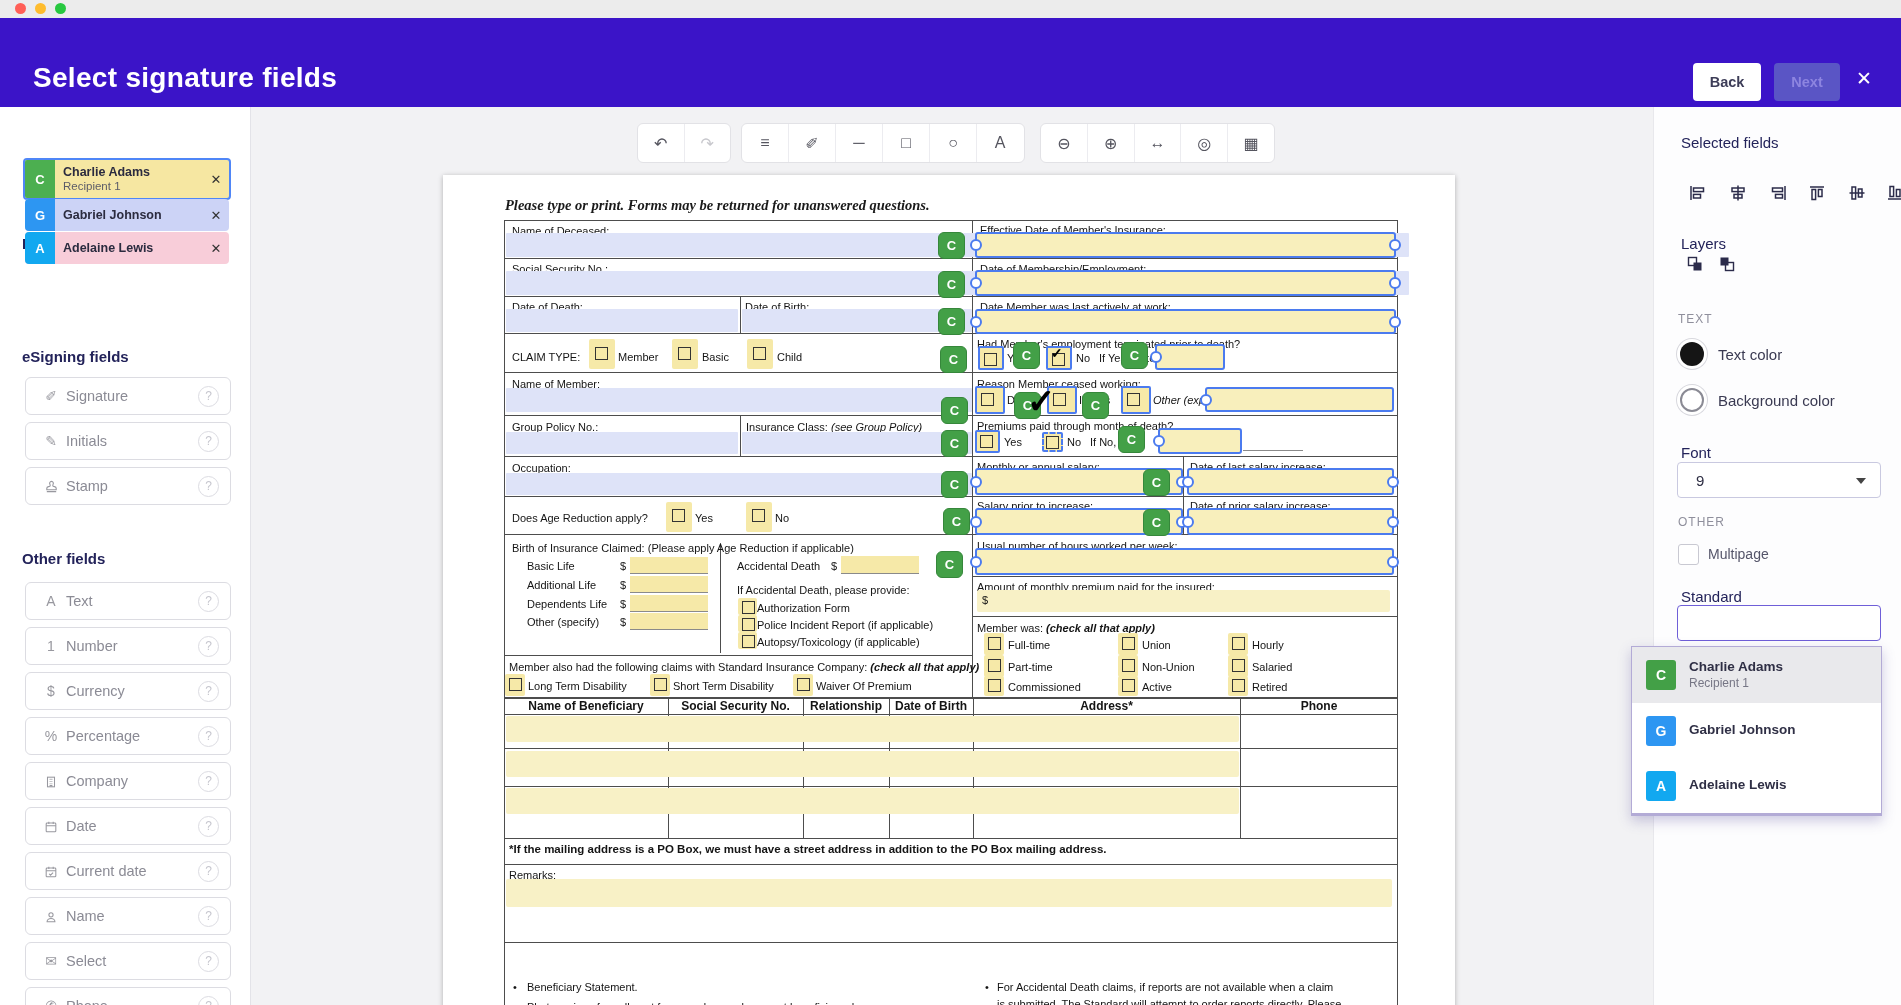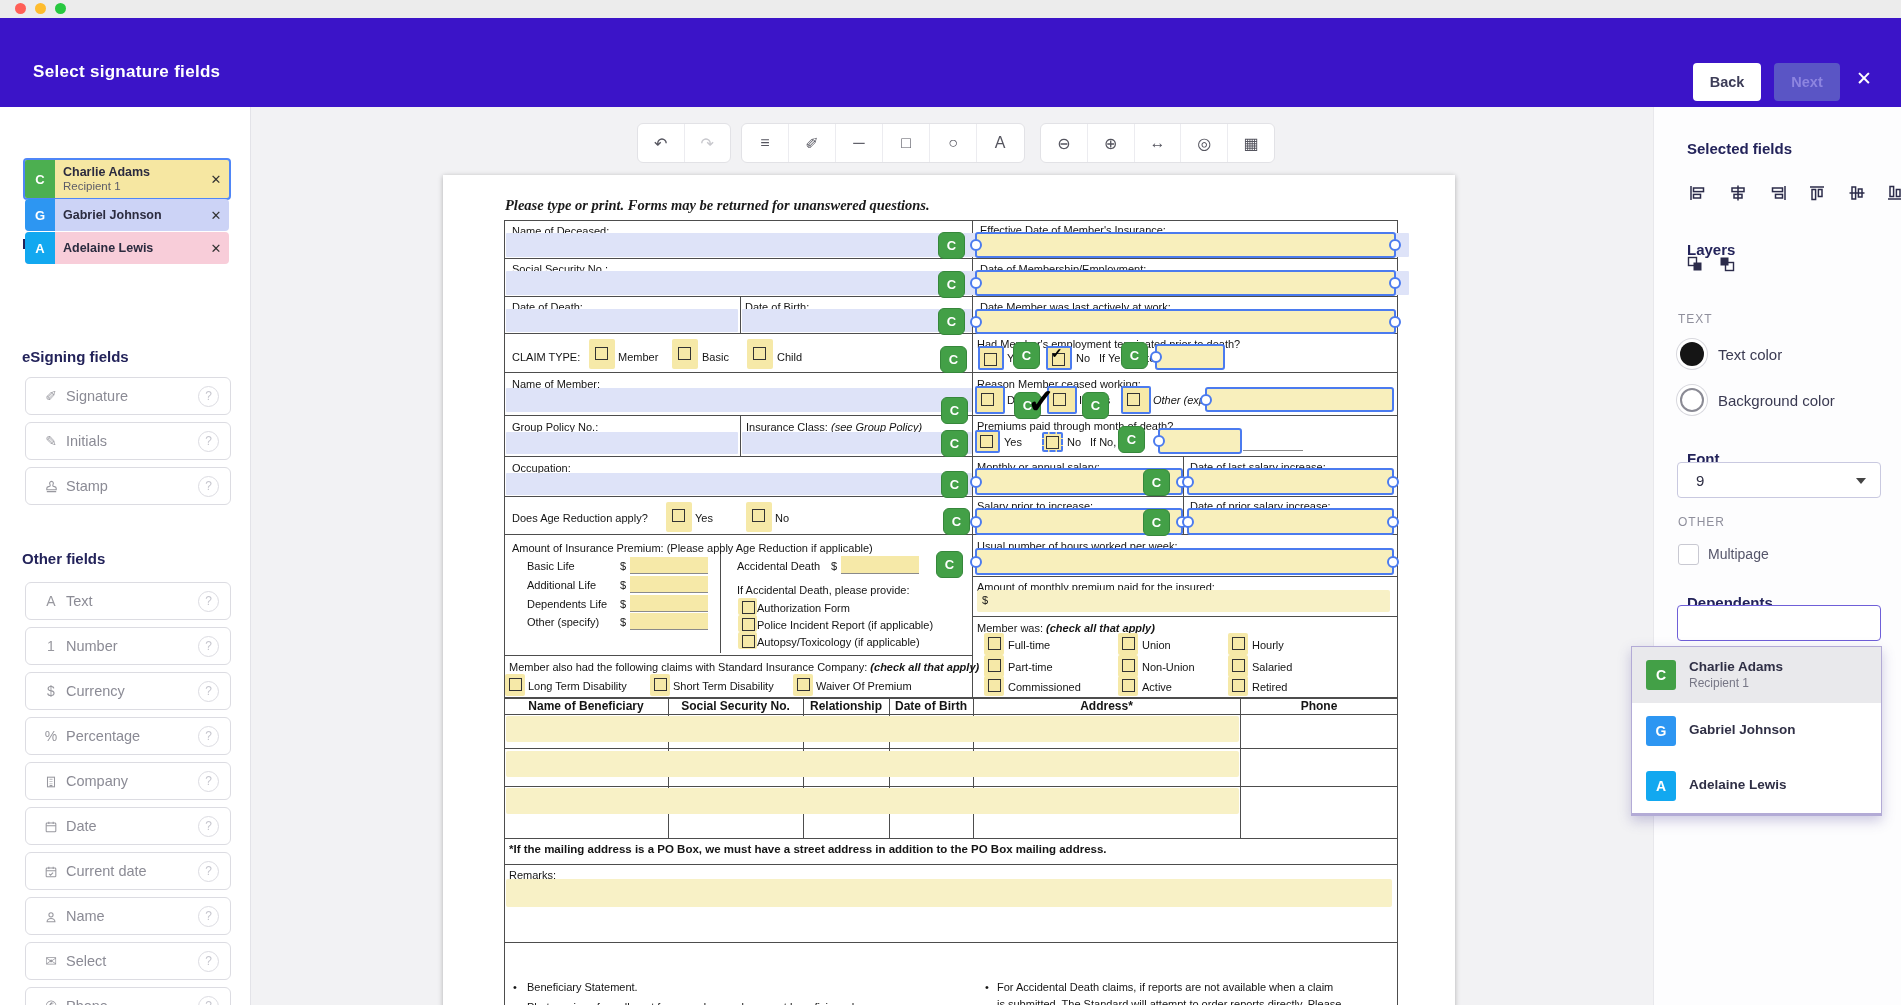--- a/index.html
+++ b/index.html
@@ -3,21 +3,21 @@
 <meta charset="utf-8">
 <style>
   html,body{margin:0;padding:0;width:1901px;height:1005px;overflow:hidden;background:#fff;
     font-family:"Liberation Sans",sans-serif;}
   #app{position:relative;width:1901px;height:1005px;}
   
   .titlebar{position:absolute;left:0;top:0;width:1901px;height:18px;background:#ececec;border-bottom:1px solid #d9d9d9;}
   .tl{position:absolute;top:3px;width:11px;height:11px;border-radius:50%;}
   
   .hdr{position:absolute;left:0;top:18px;width:1901px;height:89px;background:#3b14c8;}
-  .hdr-title{position:absolute;left:33px;top:44px;color:#fff;font-size:17px;font-weight:800;letter-spacing:.3px;}
+  .hdr-title{position:absolute;left:33px;top:44px;color:#fff;font-size:28px;font-weight:800;letter-spacing:.3px;}
   .btn-back{position:absolute;left:1693px;top:45px;width:68px;height:38px;background:#fff;border:none;border-radius:4px;
     font-family:inherit;font-size:14.5px;color:#3d3d58;font-weight:600;}
   .btn-next{position:absolute;left:1774px;top:45px;width:66px;height:38px;background:#5a55c5;border:none;border-radius:4px;
     font-family:inherit;font-size:14.5px;color:#8d85e0;font-weight:700;}
   .hdr-close{position:absolute;left:1856px;top:51px;color:#fff;font-size:19px;line-height:1;cursor:default;}
   
   .lsb{position:absolute;left:0;top:107px;width:250px;height:898px;background:#fff;border-right:1px solid #e3e3e8;overflow:hidden;}
   .lsb h3{position:absolute;left:22px;margin:0;font-size:15px;font-weight:800;color:#23235a;}
   .chip{position:absolute;left:25px;width:204px;border-radius:4px;display:flex;align-items:stretch;overflow:hidden;}
   .chip .av{width:30px;display:flex;align-items:center;justify-content:center;color:#fff;font-weight:800;font-size:13px;flex:0 0 30px;}
@@ -57,21 +57,21 @@
   .hd{position:absolute;width:8px;height:8px;background:#fff;border:2px solid #4b7bef;border-radius:50%;top:50%;margin-top:-6px;}
   .hd.l{left:-7px;} .hd.r{right:-7px;}
   .selbox{position:absolute;background:#f6e9a8;border:2px solid #4b7bef;border-radius:2px;}
   .selbox .cb{left:4px;top:5px;}
   .dash{border-style:dashed;}
   .cbadge{position:absolute;width:25px;height:25px;background:#43a047;border:1px solid #36873b;border-radius:6px;
     color:#fff;font-weight:800;font-size:13px;display:flex;align-items:center;justify-content:center;z-index:6;}
   .chk{position:absolute;color:#000;font-weight:700;z-index:7;}
   
   .rsb{position:absolute;left:1653px;top:107px;width:248px;height:898px;background:#fdfdfe;border-left:1px solid #e8e8ec;}
-  .rsb h3{position:absolute;left:24px;margin:9px;font-size:15px;font-weight:700;color:#23235a;}
+  .rsb h3{position:absolute;left:24px;margin:3px;font-size:15px;font-weight:400;color:#23235a;}
   .sect{position:absolute;left:24px;font-size:12px;color:#8f8f9c;letter-spacing:1px;}
   .aicon{position:absolute;width:20px;height:20px;}
   .crow-lbl{position:absolute;font-size:15px;color:#3a3a52;}
   .ccirc{position:absolute;width:24px;height:24px;border-radius:50%;box-shadow:0 0 0 3px #fff,0 0 0 4px #d8d8de;}
   .fsel{position:absolute;left:23px;width:204px;height:36px;border:1px solid #c9c9e0;border-radius:4px;background:#fff;
     font-size:15px;color:#2e2e44;display:flex;align-items:center;padding-left:18px;box-sizing:border-box;}
   .fsel .car{position:absolute;right:14px;top:15px;width:0;height:0;border-left:5px solid transparent;border-right:5px solid transparent;border-top:6px solid #444;}
   .mpbox{position:absolute;left:24px;width:19px;height:19px;border:1px solid #c9c9d2;border-radius:3px;background:#fff;}
   .rinput{position:absolute;left:23px;width:204px;height:36px;border:1.5px solid #6f5fd8;border-radius:4px;background:#fff;box-sizing:border-box;}
   
@@ -311,21 +311,21 @@
 
       <div class="lbl" style="left:69px;top:337px">Does Age Reduction apply?</div>
       <div class="ypad" style="left:223px;top:327px;width:26px;height:30px"></div>
       <div class="ypad" style="left:303px;top:327px;width:26px;height:30px"></div>
       <div class="cb" style="left:229px;top:334px"></div>
       <div class="cb" style="left:309px;top:334px"></div>
       <div class="lbl" style="left:252px;top:337px">Yes</div>
       <div class="lbl" style="left:332px;top:337px">No</div>
       <div class="cbadge" style="left:500px;top:333px">C</div>
 
-      <div class="lbl" style="left:69px;top:367px">Amount of Insurance Premium: (Please apply Age Reduction if applicable)</div>
+      <div class="lbl" style="left:69px;top:367px">Birth of Insurance Claimed: (Please apply Age Reduction if applicable)</div>
       <div class="lbl" style="left:84px;top:385px">Basic Life</div>
       <div class="lbl" style="left:84px;top:404px">Additional Life</div>
       <div class="lbl" style="left:84px;top:423px">Dependents Life</div>
       <div class="lbl" style="left:84px;top:441px">Other (specify)</div>
       <div class="lbl" style="left:177px;top:385px">$</div>
       <div class="lbl" style="left:177px;top:404px">$</div>
       <div class="lbl" style="left:177px;top:423px">$</div>
       <div class="lbl" style="left:177px;top:441px">$</div>
       <div class="yline" style="left:187px;top:382px;width:78px;height:16px"></div>
       <div class="yline" style="left:187px;top:401px;width:78px;height:16px"></div>
@@ -567,21 +567,21 @@
     <h3 style="top:334px">Font</h3>
     <div class="fsel" style="top:355px">
       <span>9</span>
       <span class="car"></span>
     </div>
 
     <div class="sect" style="top:408px">OTHER</div>
     <span class="mpbox" style="top:437px"></span>
     <div class="crow-lbl" style="left:54px;top:439px;font-size:14px;color:#55556a">Multipage</div>
 
-    <h3 style="top:478px">Dependents</h3>
+    <h3 style="top:478px">Standard</h3>
     <div class="rinput" style="top:498px"></div>
   </div>
 
   <div class="ddown">
     <div class="ditem hl1">
       <span class="dav" style="background:#43a047">C</span>
       <span>
         <div class="dname">Charlie Adams</div>
         <div class="dsub">Recipient 1</div>
       </span>

